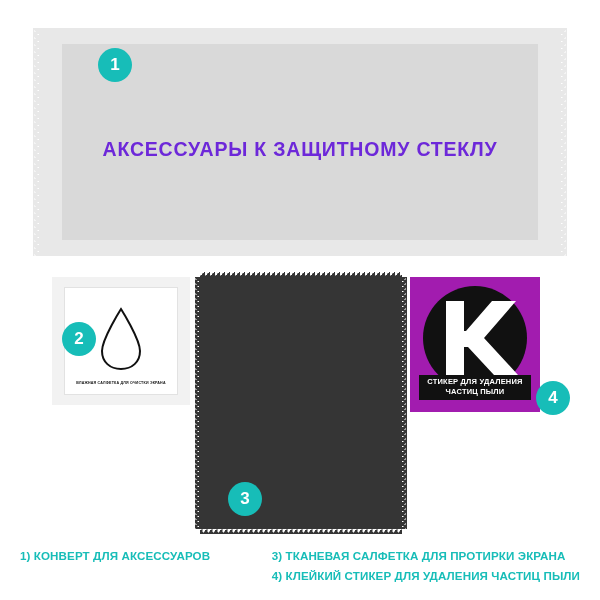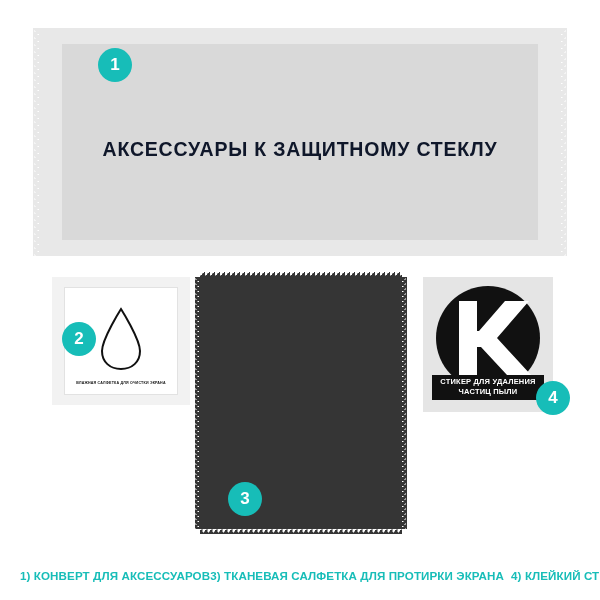--- a/index.html
+++ b/index.html
@@ -86,21 +86,21 @@
     background: #d9d9d9;
   }
   .env-title {
     position: absolute;
     left: 0;
     right: 0;
     top: 110px;
     text-align: center;
     font-size: 19.5px;
     font-weight: bold;
-    color: #0f172a;
+    color: #6d28d9;
     letter-spacing: 0.8px;
     z-index: 20;
   }
 
   
   .sachet {
     position: absolute;
     left: 52px;
     top: 277px;
     width: 138px;
@@ -194,25 +194,25 @@
     right: -5px;
     background-image:
       linear-gradient(-45deg, transparent 50%, #353535 50%),
       linear-gradient(45deg, transparent 50%, #353535 50%);
     background-position: 0 0, 0 2.5px;
   }
 
   
   .sticker {
     position: absolute;
-    left: 423px;
+    left: 410px;
     top: 277px;
     width: 130px;
     height: 135px;
-    background: #e5e5e5;
+    background: #a21caf;
     z-index: 5;
     overflow: hidden;
   }
   .sticker-k {
     position: absolute;
     left: 50%;
     top: 6px;
     transform: translateX(-50%);
     width: 118px;
     height: 110px;
@@ -240,21 +240,21 @@
     right: 0;
     bottom: 18px;
     padding: 0 20px;
     box-sizing: border-box;
     display: flex;
     justify-content: space-between;
     z-index: 30;
   }
   .legend-col {
     display: flex;
-    flex-direction: row;
+    flex-direction: column;
     gap: 7px;
   }
   .legend-col.right {
     text-align: left;
   }
   .legend-item {
     font-size: 11.6px;
     font-weight: bold;
     color: #17bdb8;
     letter-spacing: 0.1px;

